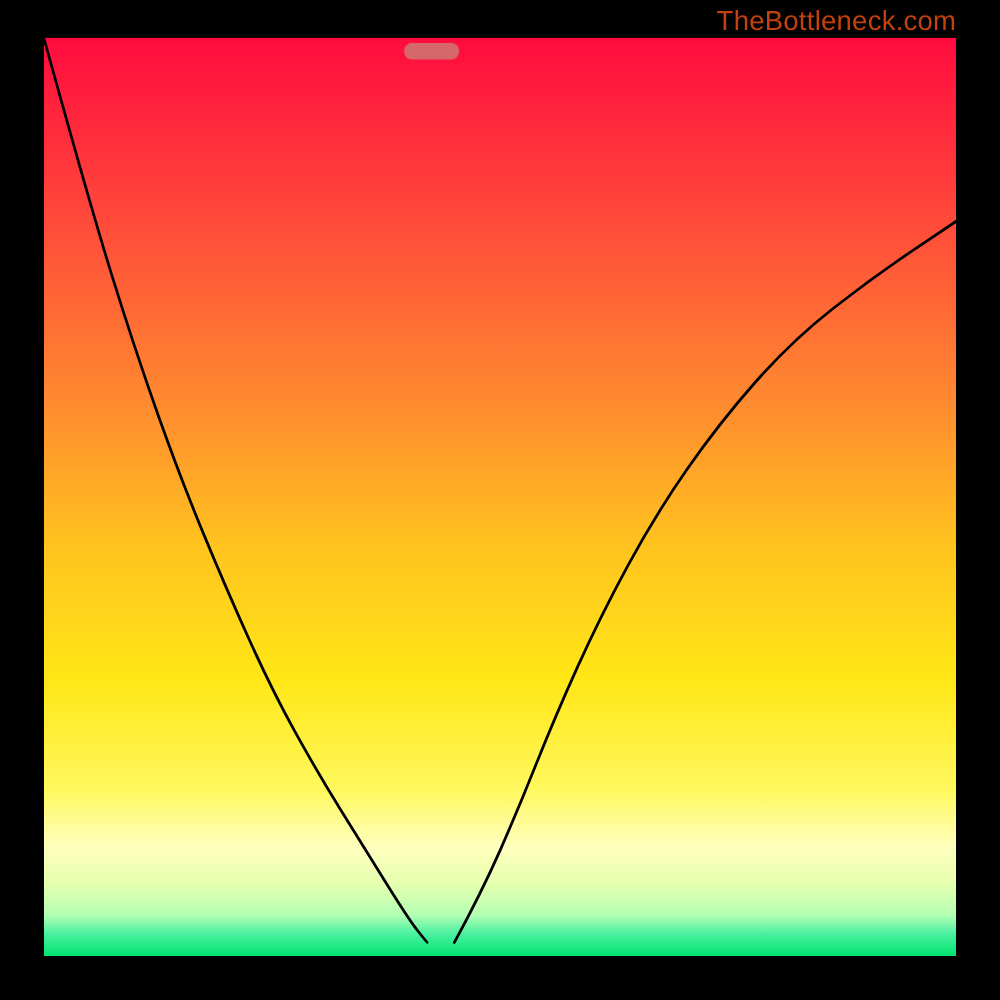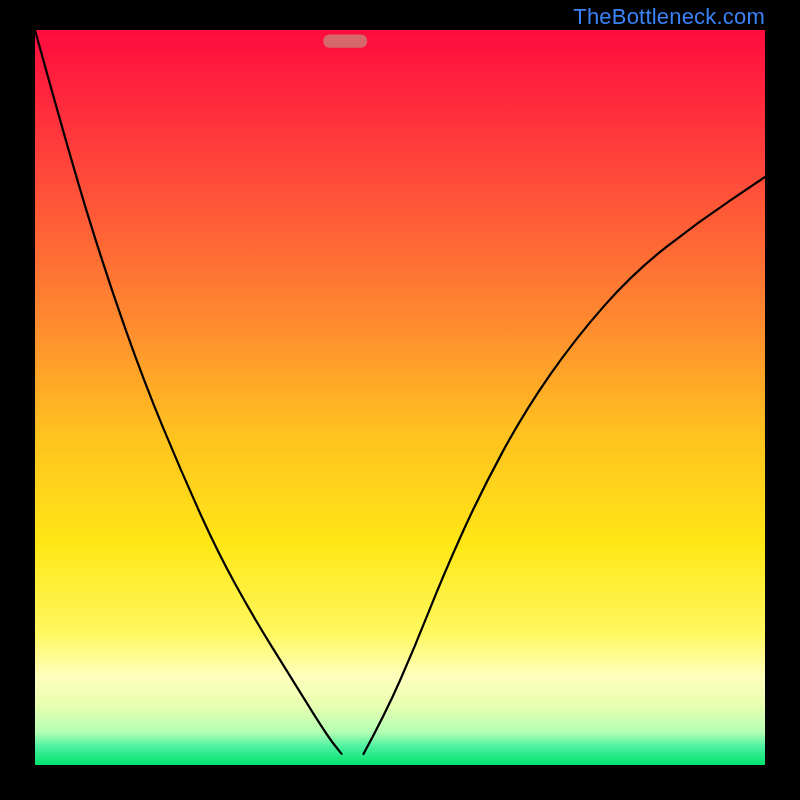--- a/index.html
+++ b/index.html
@@ -25,21 +25,21 @@
     width: 730px;
     height: 735px;
     overflow: hidden;
   }
   .watermark {
     position: absolute;
     top: 4px;
     right: 35px;
     font-size: 22px;
     font-weight: 500;
-    color: #3b82f6;
+    color: #c2410c;
     letter-spacing: 0.2px;
     user-select: none;
   }
   svg { display: block; }
 </style>
 </head>
 <body>
 
 <div class="frame">
   <div class="watermark">TheBottleneck.com</div>

